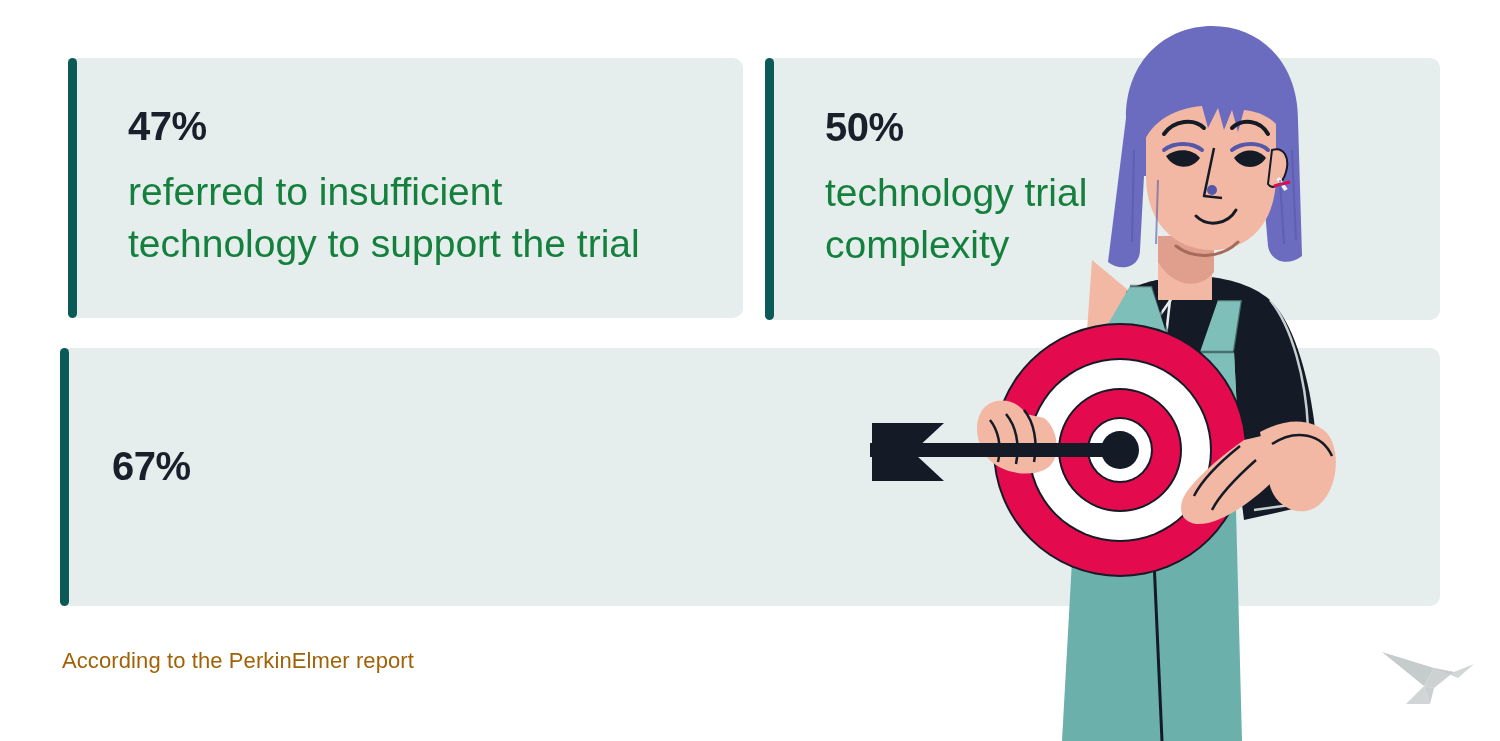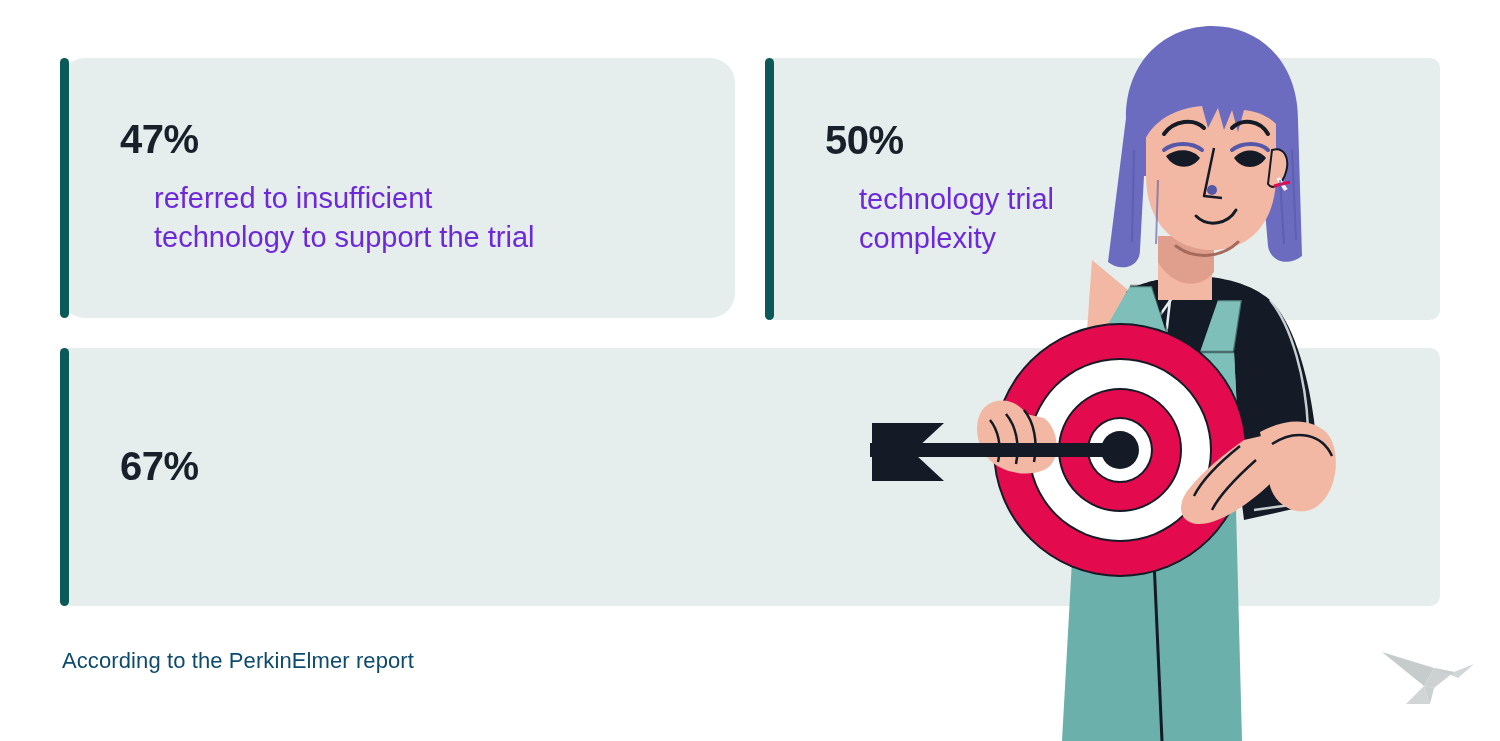--- a/index.html
+++ b/index.html
@@ -46,45 +46,44 @@
   }
   .stat-pct {
     font-size: 40px;
     font-weight: bold;
     color: #18212b;
     letter-spacing: -0.5px;
     line-height: 1;
     margin-bottom: 20px;
   }
   .stat-desc {
-    font-size: 29px;
+    font-size: 39px;
     font-weight: 400;
-    color: #6d28d9;
+    color: #15803d;
     line-height: 1.34;
     white-space: pre-line;
-    margin-left: 34px;
-  }
-
-  #card-1 { left: 60px;  top: 58px;  width: 675px; height: 260px; border-radius: 25px; }
+  }
+
+  #card-1 { left: 68px;  top: 58px;  width: 675px; height: 260px; }
   #card-2 { left: 765px; top: 58px;  width: 675px; height: 262px; }
   #card-3 { left: 60px;  top: 348px; width: 1380px; height: 258px; }
 
   #card-1 .card-inner { left: 60px; }
   #card-2 .card-inner { left: 60px; }
-  #card-3 .card-inner { left: 60px; }
+  #card-3 .card-inner { left: 52px; }
 
   #card-3 .stat-pct { margin-bottom: 22px; }
 
   
   .source-note {
     position: absolute;
     left: 62px;
     top: 648px;
     font-size: 22px;
-    color: #0c4a6e;
+    color: #a16207;
     letter-spacing: 0.1px;
   }
 
   
   #logo {
     position: absolute;
     left: 1376px;
     top: 628px;
     width: 104px;
     height: 80px;

